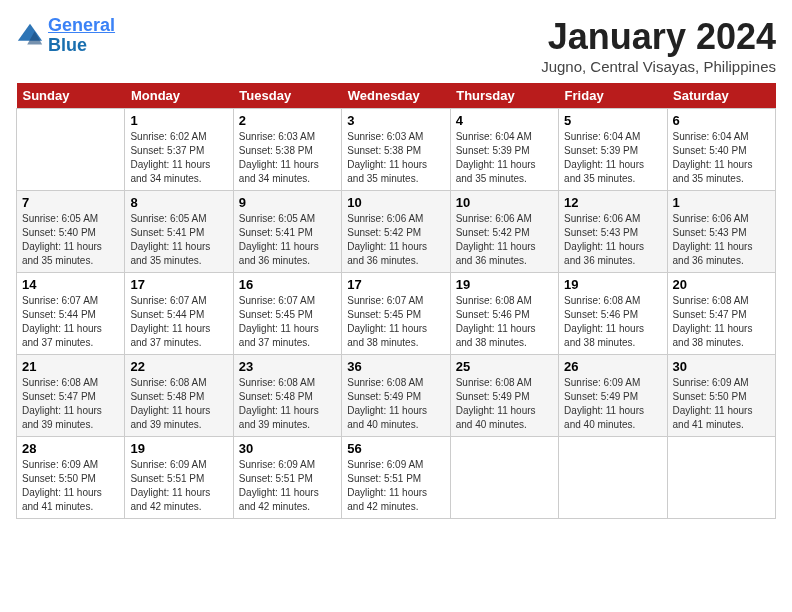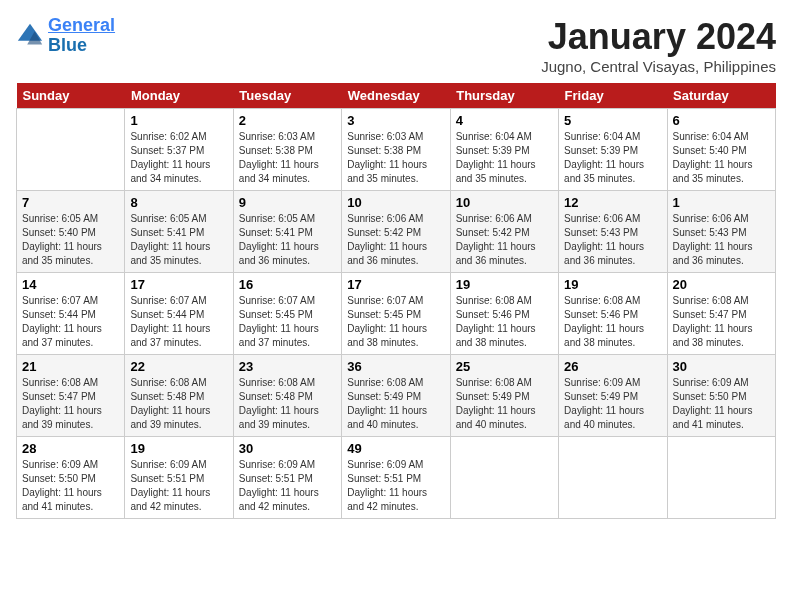--- a/index.html
+++ b/index.html
@@ -331,21 +331,21 @@
 and 42 minutes.</div>
         </td>
         <td>
           <div class="day-number">30</div>
           <div class="day-info" style="white-space: pre-line;">Sunrise: 6:09 AM
 Sunset: 5:51 PM
 Daylight: 11 hours
 and 42 minutes.</div>
         </td>
         <td>
-          <div class="day-number">49</div>
+          <div class="day-number">56</div>
           <div class="day-info" style="white-space: pre-line;">Sunrise: 6:09 AM
 Sunset: 5:51 PM
 Daylight: 11 hours
 and 42 minutes.</div>
         </td>
         <td class="empty-cell"></td>
         <td class="empty-cell"></td>
         <td class="empty-cell"></td>
       </tr>
     </tbody>

